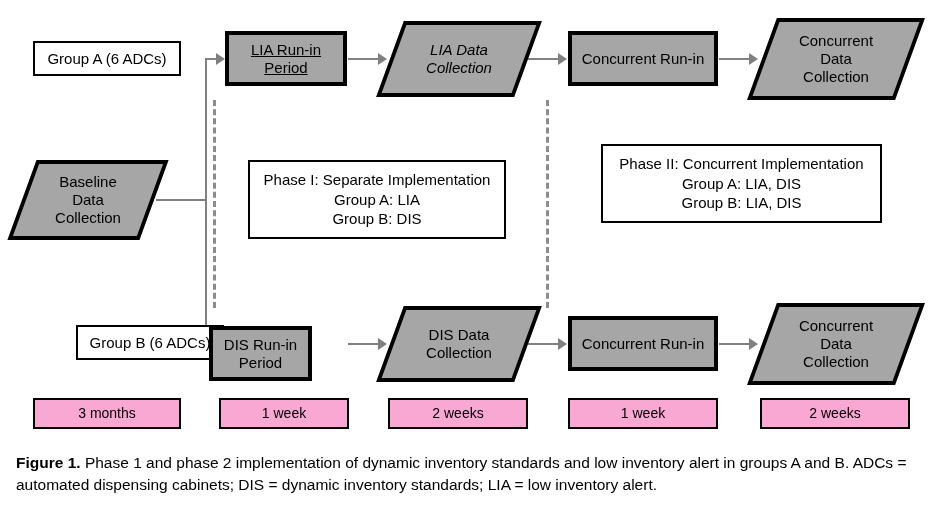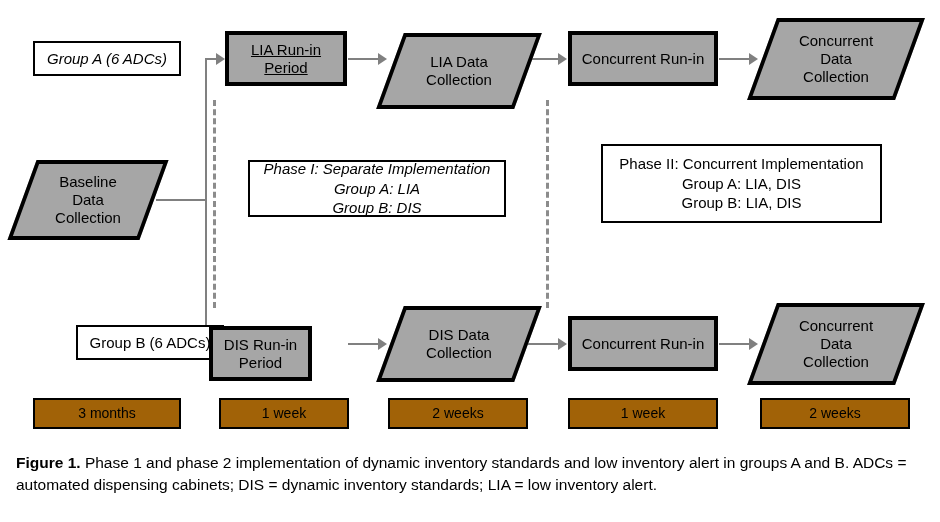--- a/index.html
+++ b/index.html
@@ -84,21 +84,21 @@
   }
   .phase-box .phase-text {
     width: 100%;
     text-align: center;
     white-space: pre-line;
     line-height: 1.32;
   }
 
   
   .dur-box {
-    background: #a16207;
+    background: #f9a8d4;
     border: 2px solid #000000;
     font-size: 14px;
     justify-content: center;
   }
 
   
   .conn {
     position: absolute;
     background: #808080;
   }
@@ -160,41 +160,41 @@
 
   <div class="conn conn-h" style="left:528px; top:343px; width:33px;"></div>
   <div class="arrow-head" style="left:558px; top:338px;"></div>
 
   <div class="conn conn-h" style="left:719px; top:343px; width:33px;"></div>
   <div class="arrow-head" style="left:749px; top:338px;"></div>
 
   <div class="divider" style="left:213px; top:100px; height:208px;"></div>
   <div class="divider" style="left:546px; top:100px; height:208px;"></div>
 
-  <div class="node rect-plain" style="left:33px; top:41px; width:148px; height:35px;font-style:italic;">
+  <div class="node rect-plain" style="left:33px; top:41px; width:148px; height:35px;">
     <span>Group A (6 ADCs)</span>
   </div>
 
   <div class="node rect-plain" style="left:33px; top:325px; width:148px; height:35px;margin-left:43px;">
     <span>Group B (6 ADCs)</span>
   </div>
 
   <div class="node para" style="left:22px; top:160px; width:132px; height:80px;">
     <div class="para-shape"></div>
     <div class="para-text">Baseline
 Data
 Collection</div>
   </div>
 
   <div class="node rect-gray" style="left:225px; top:31px; width:122px; height:55px;text-decoration:underline;">
     <span>LIA Run-in
 Period</span>
   </div>
 
-  <div class="node para" style="left:390px; top:33px; width:138px; height:76px;">
+  <div class="node para" style="left:390px; top:21px; width:138px; height:76px;font-style:italic;">
     <div class="para-shape"></div>
     <div class="para-text">LIA Data
 Collection</div>
   </div>
 
   <div class="node rect-gray" style="left:568px; top:31px; width:150px; height:55px;">
     <span>Concurrent Run-in</span>
   </div>
 
   <div class="node para" style="left:762px; top:18px; width:148px; height:82px;">
@@ -219,21 +219,21 @@
     <span>Concurrent Run-in</span>
   </div>
 
   <div class="node para" style="left:762px; top:303px; width:148px; height:82px;">
     <div class="para-shape"></div>
     <div class="para-text">Concurrent
 Data
 Collection</div>
   </div>
 
-  <div class="node phase-box" style="left:248px; top:160px; width:258px; height:57px;font-style:italic;">
+  <div class="node phase-box" style="left:248px; top:160px; width:258px; height:79px;">
     <div class="phase-text">Phase I: Separate Implementation
 Group A: LIA
 Group B: DIS</div>
   </div>
 
   <div class="node phase-box" style="left:601px; top:144px; width:281px; height:79px;">
     <div class="phase-text">Phase II: Concurrent Implementation
 Group A: LIA, DIS
 Group B: LIA, DIS</div>
   </div>

